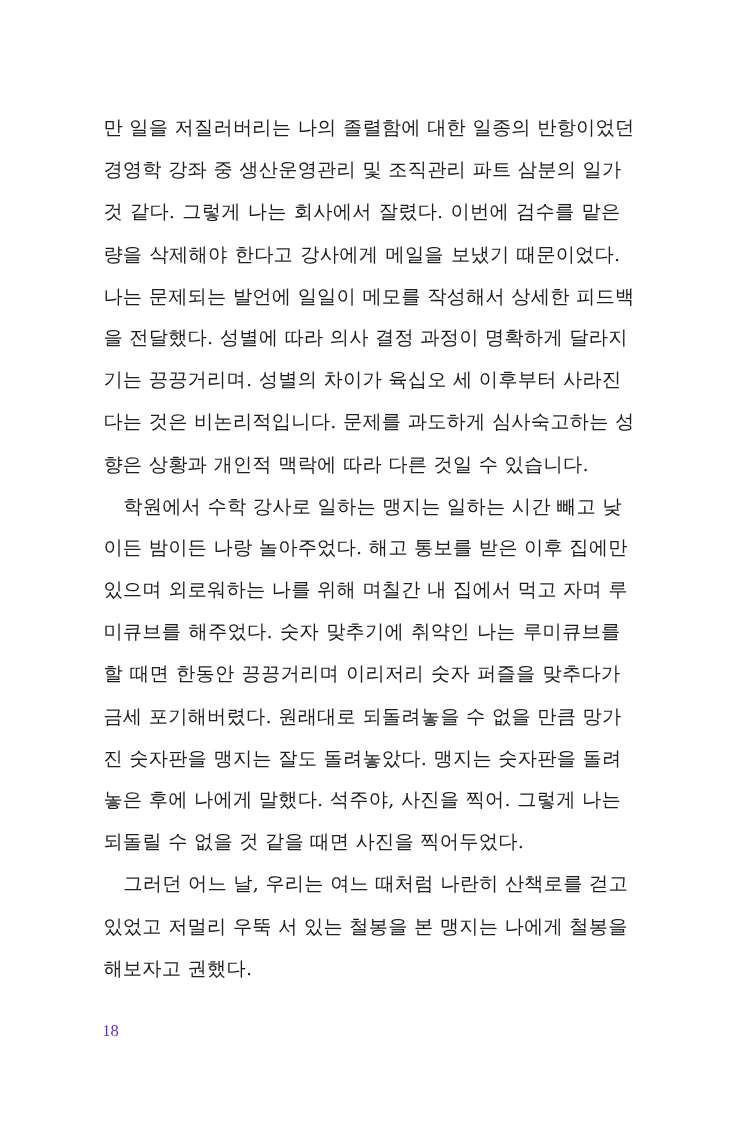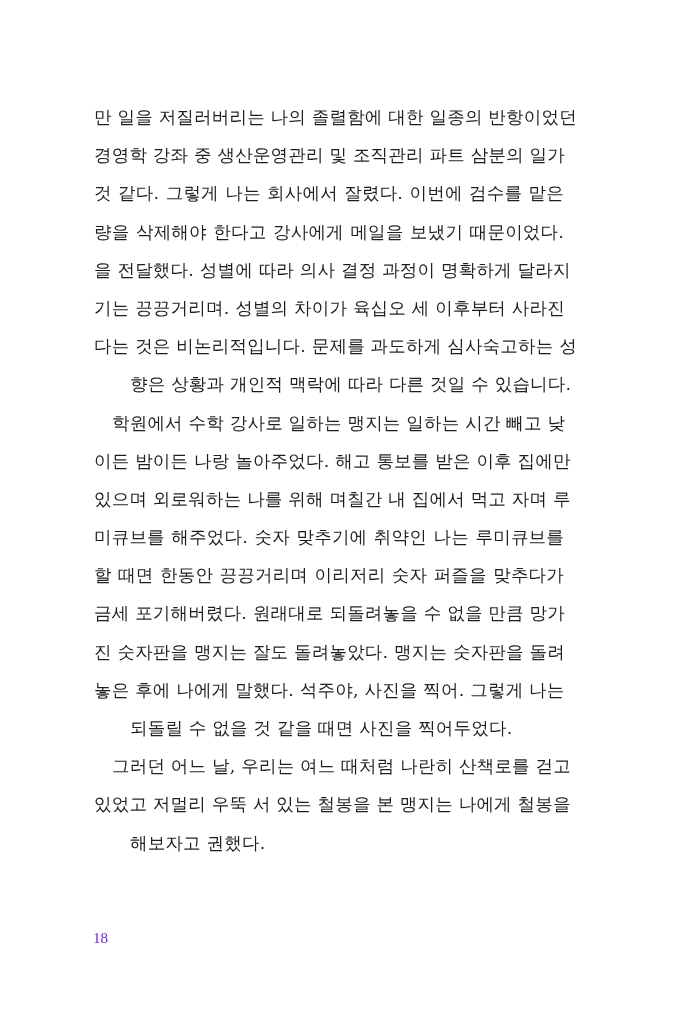--- a/index.html
+++ b/index.html
@@ -34,21 +34,20 @@
       height: 38.2px;
       line-height: 38.2px;
       font-size: 17.5px;
       white-space: nowrap;
       text-align: justify;
       text-align-last: justify;
       letter-spacing: 0.2px;
     }
     .line.last {
       text-align-last: left;
-      margin-left: 36px;
     }
     .line.indent {
       padding-left: 18px;
     }
     .page-number {
       position: absolute;
       left: 93px;
       top: 930px;
       font-family: "Liberation Serif", "DejaVu Serif", serif;
       font-size: 15px;
@@ -58,20 +57,21 @@
 </head>
 <body>
 
 <div class="page">
   <div class="body-text">
 
     <span class="line">만 일을 저질러버리는 나의 졸렬함에 대한 일종의 반항이었던</span>
     <span class="line">경영학 강좌 중 생산운영관리 및 조직관리 파트 삼분의 일가</span>
     <span class="line">것 같다. 그렇게 나는 회사에서 잘렸다. 이번에 검수를 맡은</span>
     <span class="line">량을 삭제해야 한다고 강사에게 메일을 보냈기 때문이었다.</span>
+    <span class="line">나는 문제되는 발언에 일일이 메모를 작성해서 상세한 피드백</span>
     <span class="line">을 전달했다. 성별에 따라 의사 결정 과정이 명확하게 달라지</span>
     <span class="line">기는 끙끙거리며. 성별의 차이가 육십오 세 이후부터 사라진</span>
     <span class="line">다는 것은 비논리적입니다. 문제를 과도하게 심사숙고하는 성</span>
     <span class="line last">향은 상황과 개인적 맥락에 따라 다른 것일 수 있습니다.</span>
 
     <span class="line indent">학원에서 수학 강사로 일하는 맹지는 일하는 시간 빼고 낮</span>
     <span class="line">이든 밤이든 나랑 놀아주었다. 해고 통보를 받은 이후 집에만</span>
     <span class="line">있으며 외로워하는 나를 위해 며칠간 내 집에서 먹고 자며 루</span>
     <span class="line">미큐브를 해주었다. 숫자 맞추기에 취약인 나는 루미큐브를</span>
     <span class="line">할 때면 한동안 끙끙거리며 이리저리 숫자 퍼즐을 맞추다가</span>

